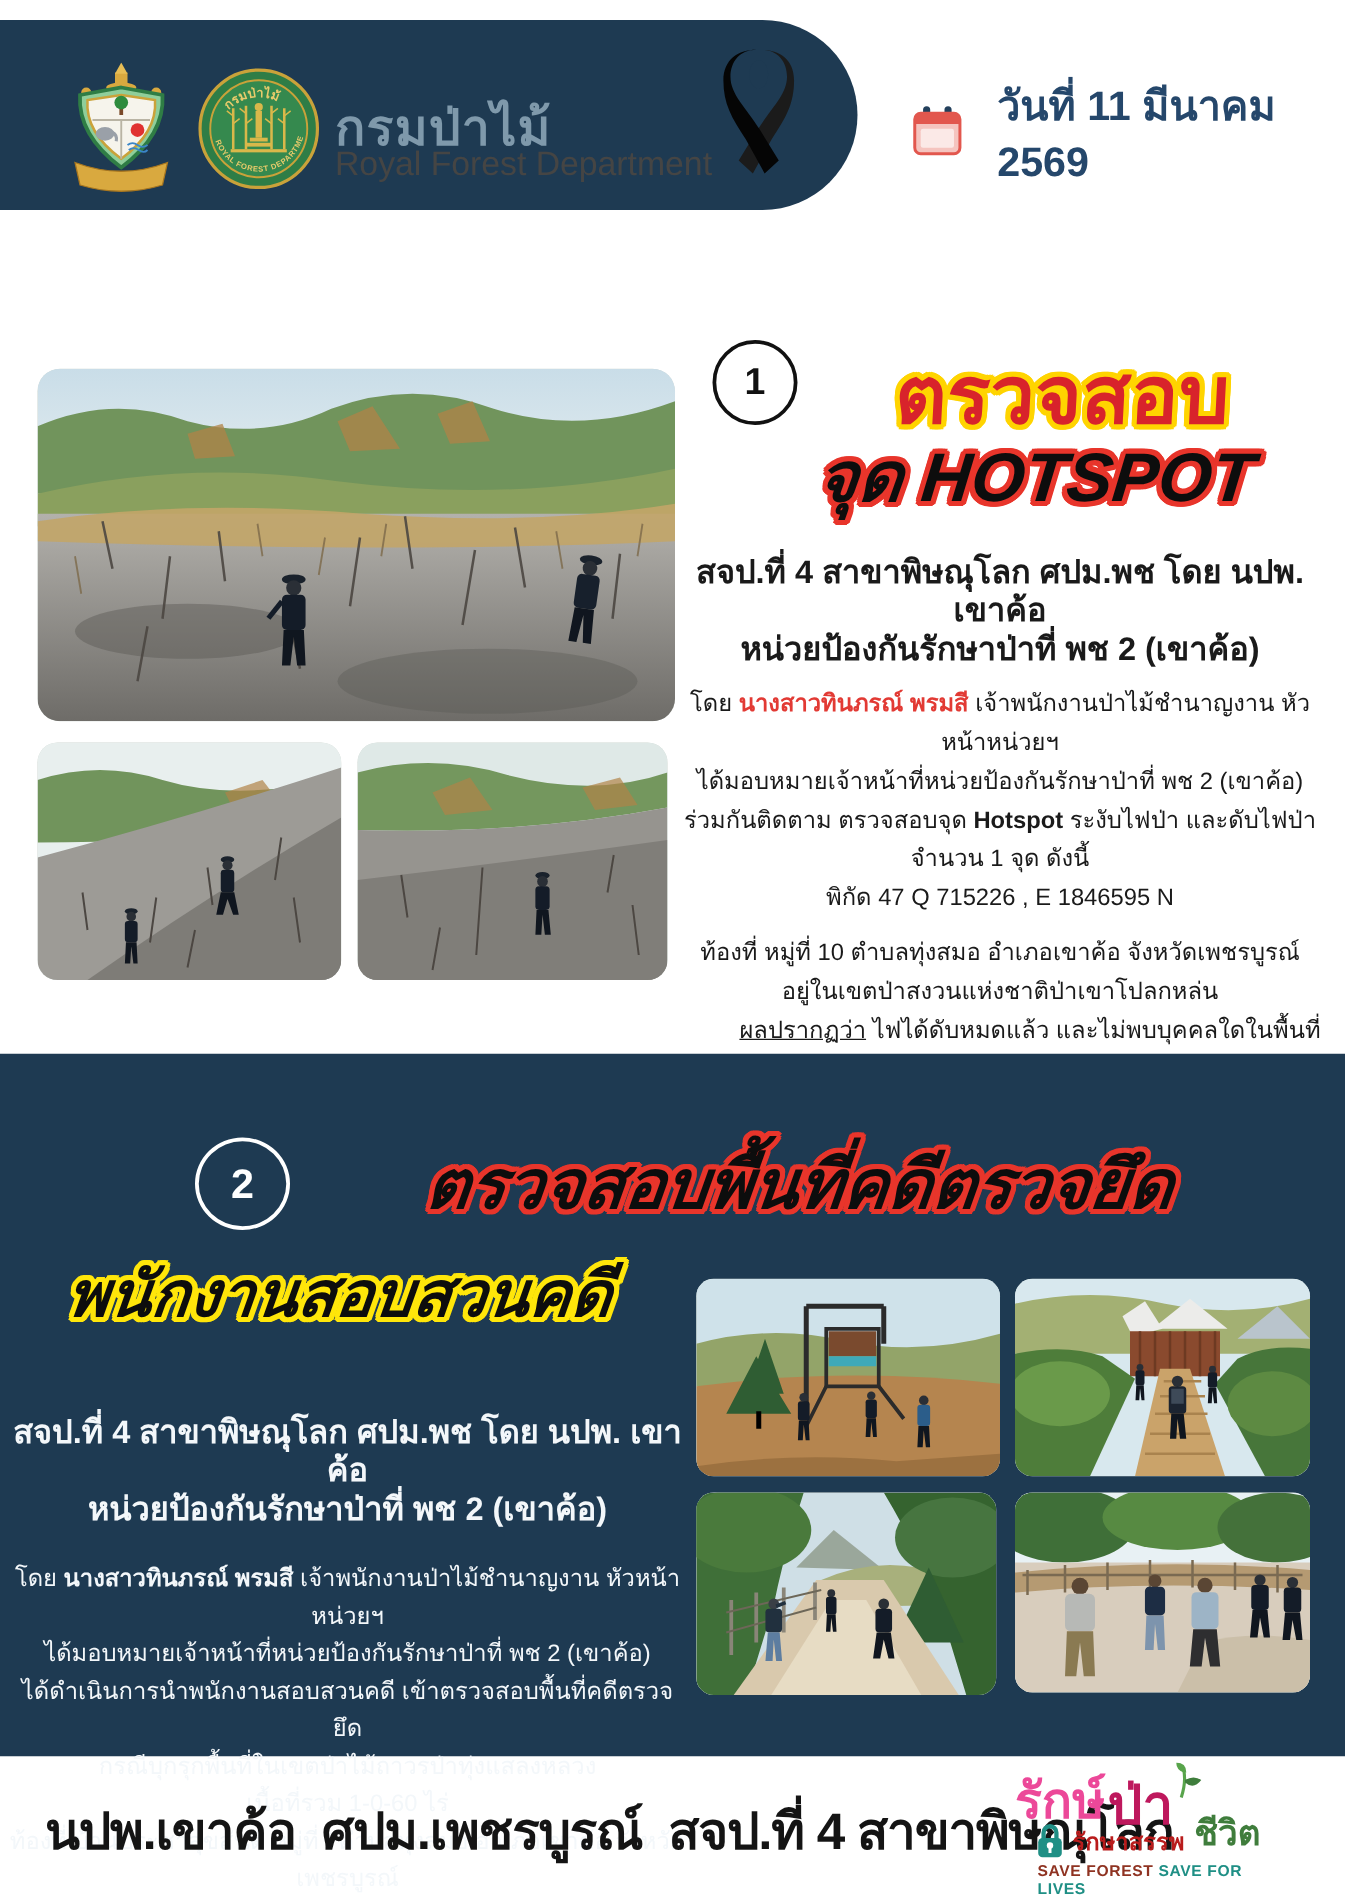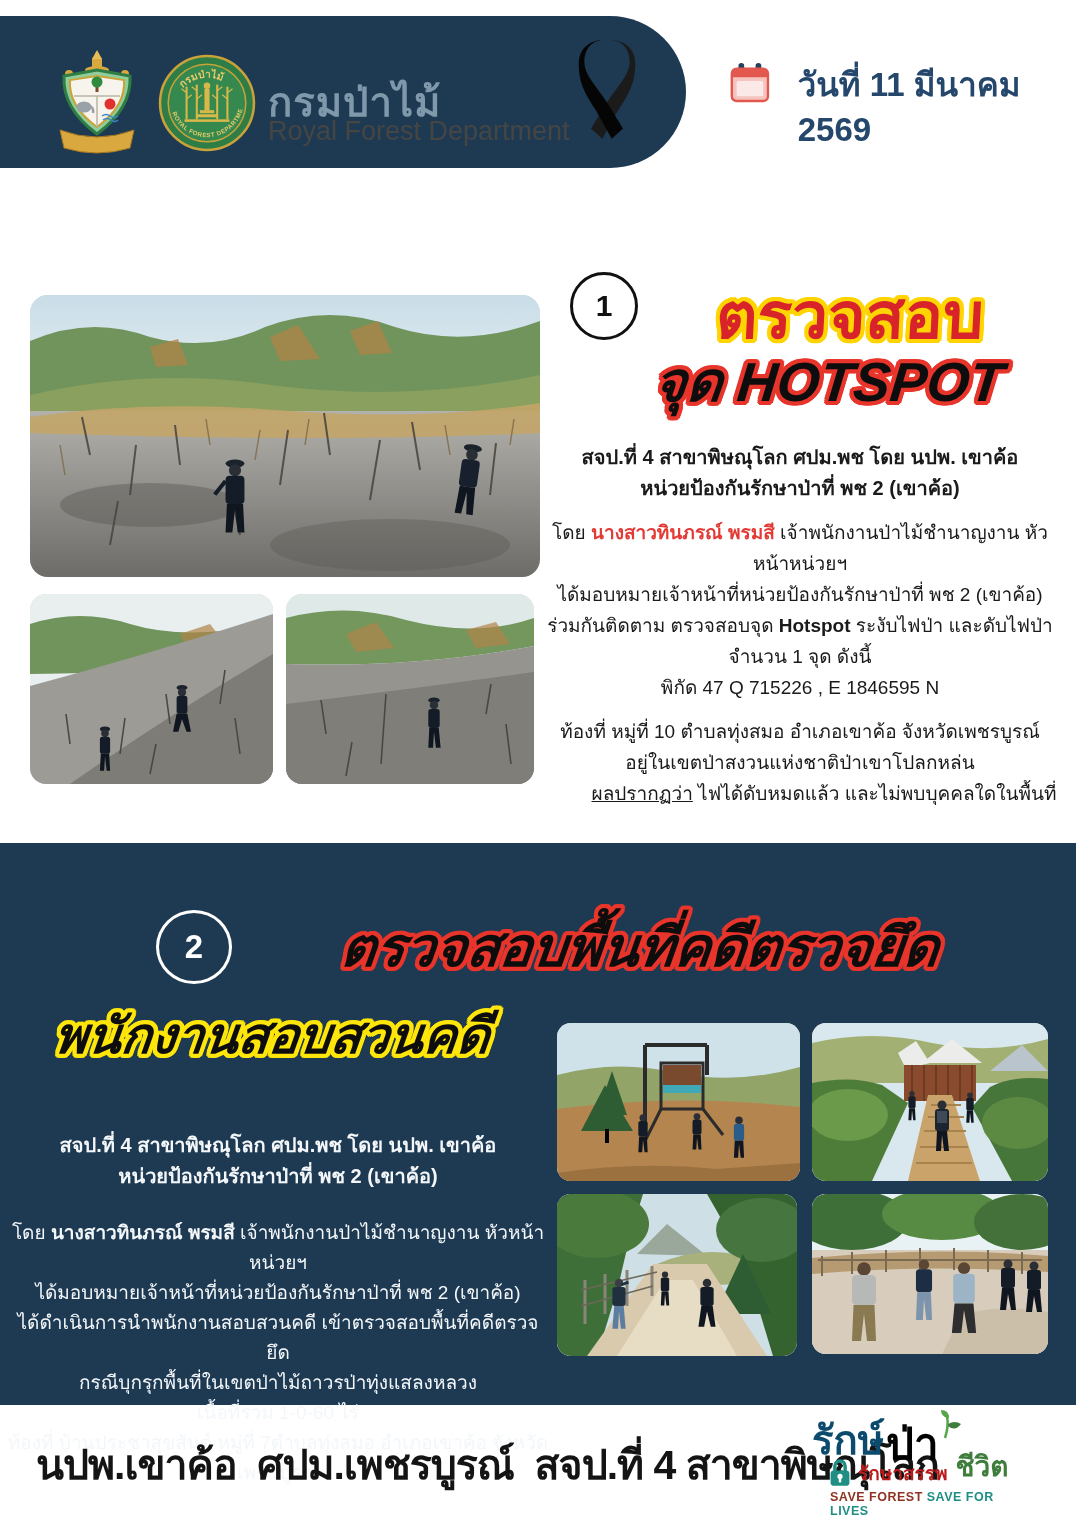--- a/index.html
+++ b/index.html
@@ -4,21 +4,21 @@
 <style>
   html,body{margin:0;padding:0;background:#e9e9e9;}
   #page{position:relative;width:1076px;height:1521px;background:#ffffff;overflow:hidden;
         font-family:"Liberation Sans","DejaVu Sans",sans-serif;}
   .abs{position:absolute;}
   
   #header-bar{left:0;top:16px;width:686px;height:152px;background:#1e3a52;
               border-radius:0 78px 78px 0;}
   #org-th{left:268px;top:70px;font-size:40px;font-weight:bold;color:#7f99ab;letter-spacing:1px;}
   #org-en{left:268px;top:116px;font-size:27px;color:#4c4742;opacity:.85;}
-  #date-wrap{left:728px;top:58px;display:flex;align-items:flex-start;gap:26px;}
+  #date-wrap{left:728px;top:58px;display:flex;align-items:center;gap:26px;}
   #date-label{font-size:33px;font-weight:bold;color:#25476b;}
   
   .ol{font-weight:800;
       text-shadow:-4px 0 var(--oc),4px 0 var(--oc),0 -4px var(--oc),0 4px var(--oc),
       -3px -3px var(--oc),3px -3px var(--oc),-3px 3px var(--oc),3px 3px var(--oc),
       -4px -2px var(--oc),4px 2px var(--oc),-2px -4px var(--oc),2px 4px var(--oc),
       2px -4px var(--oc),-2px 4px var(--oc),4px -2px var(--oc),-4px 2px var(--oc);}
   .ol-y {color:#d8232b;--oc:#ffd400;}
   .ol-r {color:#0d0d0d;--oc:#e8352b;}
   .ol-yl{color:#0d0d0d;--oc:#ffe60a;}
@@ -37,42 +37,42 @@
   #ph-s1b{left:286px;top:594px;width:248px;height:190px;border-radius:16px;}
   #ph-s2a{left:557px;top:1023px;width:243px;height:158px;border-radius:14px;}
   #ph-s2b{left:812px;top:1023px;width:236px;height:158px;border-radius:14px;}
   #ph-s2c{left:557px;top:1194px;width:240px;height:162px;border-radius:14px;}
   #ph-s2d{left:812px;top:1194px;width:236px;height:160px;border-radius:14px;}
   
   #s1-title1{left:650px;top:264px;width:400px;text-align:center;font-size:64px;transform:skewX(-3deg);}
   #s1-title2{left:596px;top:338px;width:466px;text-align:center;font-size:55px;
              font-style:italic;transform:skewX(-6deg);}
   #s1-text{left:538px;top:442px;width:524px;text-align:center;color:#1a1a1a;}
-  .h-line{font-size:20px;font-weight:bold;line-height:31px;}
+  .h-line{font-size:26px;font-weight:bold;line-height:31px;}
   .b-line{font-size:19px;line-height:31px;}
   .gap12{height:13px;}
   .red-name{color:#e23a34;font-weight:bold;}
   .bold{font-weight:bold;}
   .uline{font-weight:normal;text-decoration:underline;padding-left:48px;}
   
   #sec2-bg{left:0;top:843px;width:1076px;height:562px;background:#1e3a52;}
   #s2-title{left:240px;top:904px;width:800px;text-align:center;font-size:54px;
             font-style:italic;transform:skewX(-6deg);}
   #s2-subtitle{left:12px;top:996px;width:520px;text-align:center;font-size:50px;
                font-style:italic;transform:skewX(-6deg);}
   #s2-text{left:6px;top:1130px;width:544px;text-align:center;color:#f3f7fa;}
   #s2-text .b-line{line-height:30px;}
   
   #footer-text{left:36px;top:1432px;width:770px;font-size:41px;font-weight:bold;
                color:#141414;white-space:pre;text-align:center;
                font-stretch:condensed;letter-spacing:-1px;}
   #footer-logo{left:812px;top:1406px;width:210px;height:104px;}
   .fl-row1{position:absolute;left:0;top:2px;display:flex;align-items:flex-start;}
-  .fl-love{font-size:40px;font-weight:800;color:#0c4a6e;}
-  .fl-forest{font-size:44px;font-weight:800;color:#000000;margin-left:2px;}
+  .fl-love{font-size:40px;font-weight:800;color:#ec4899;}
+  .fl-forest{font-size:44px;font-weight:800;color:#be185d;margin-left:2px;}
   .fl-row2{position:absolute;left:16px;top:52px;display:flex;align-items:center;gap:6px;}
   .fl-keep{font-size:19px;font-weight:bold;color:#b91c1c;}
   .fl-life{font-size:28px;font-weight:800;color:#3f7d3c;margin-left:2px;margin-top:-14px;}
   .fl-row3{position:absolute;left:18px;top:84px;font-size:12.5px;font-weight:bold;letter-spacing:.5px;}
   .fl-en1{color:#8f3322;}
   .fl-en2{color:#1f8f85;}
 </style>
 </head>
 <body>
 

